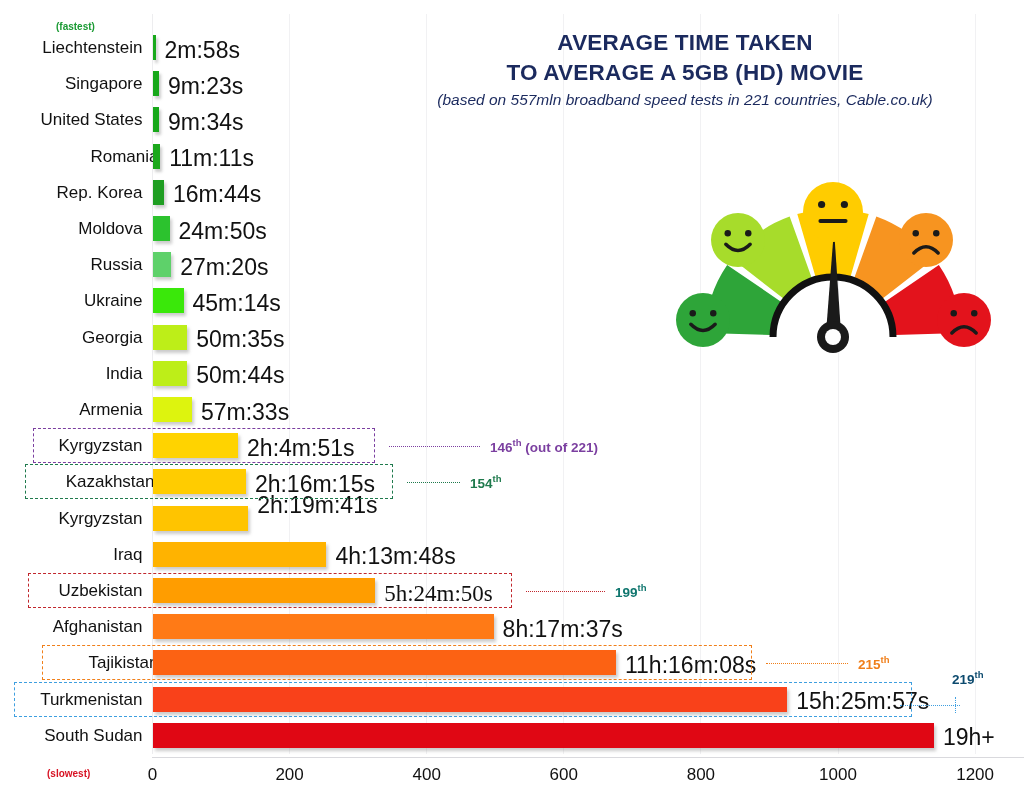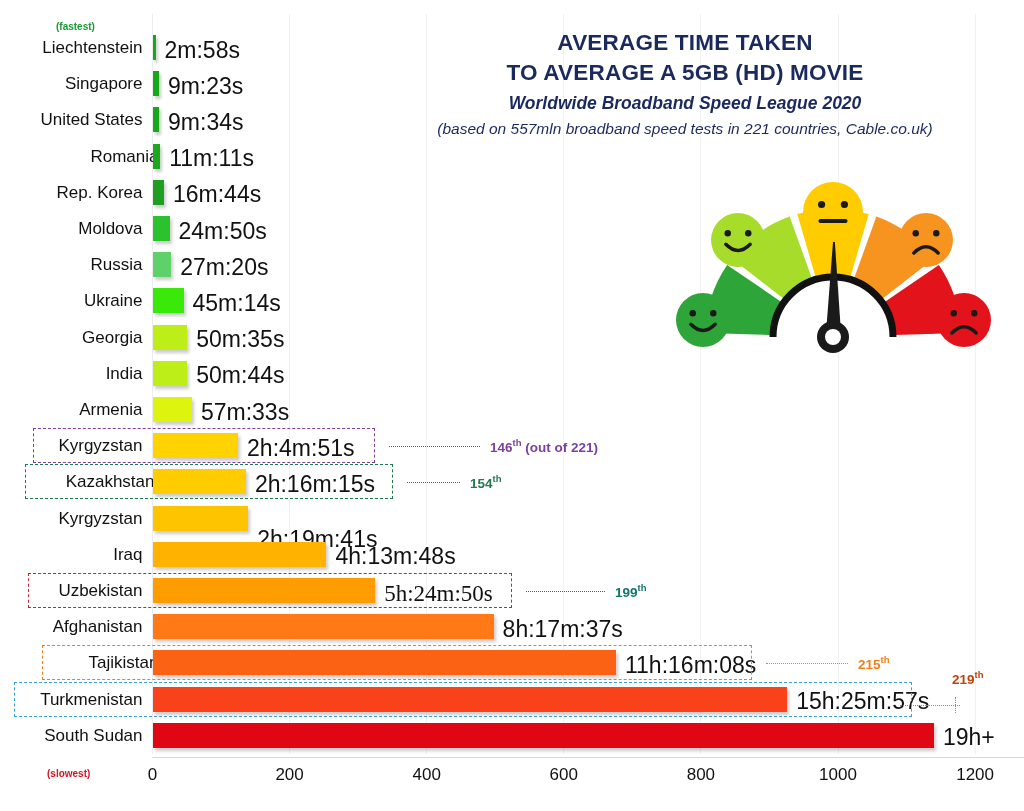--- a/index.html
+++ b/index.html
@@ -147,21 +147,20 @@
       <div class="gridline" style="left: 837.5px;"></div>
       <div class="gridline" style="left: 974.6px;"></div>
     </div>
 
   <div id="fastest-note" class="corner-note">(fastest)</div>
   <div id="slowest-note" class="corner-note">(slowest)</div>
 
   <div class="title-block">
     <div class="title-line">AVERAGE TIME TAKEN</div>
     <div class="title-line">TO AVERAGE A 5GB (HD) MOVIE</div>
-    <div class="subtitle-line">Worldwide Broadband Speed League 2020</div>
     <div class="source-line">(based on 557mln broadband speed tests in 221 countries, Cable.co.uk)</div>
   </div>
 
   <div id="gauge"><svg width="330" height="198" viewBox="0 0 330 198">
         <path d="M37.063160273186355,150.97942283799958 A128,128 0 0 1 59.13368649285607,83.0533276349273 L113.72100439497716,120.15083057316791 A62,62 0 0 0 103.03059325732464,153.05253293715606 Z" fill="#2ea539"></path>
         <path d="M63.860158415911656,76.54789713241897 A128,128 0 0 1 121.6415462086027,34.56726157385914 L143.99824894479192,96.66539232483802 A62,62 0 0 0 116.01038923270721,116.99976267351543 Z" fill="#a7dc2b"></path>
         <path d="M129.28913842697867,32.08240823335129 A128,128 0 0 1 200.71086157302136,32.08240823335129 L182.29744857443222,95.46179148802953 A62,62 0 0 0 147.70255142556778,95.46179148802953 Z" fill="#ffcc00"></path>
         <path d="M208.35845379139732,34.56726157385914 A128,128 0 0 1 266.13984158408834,76.54789713241902 L213.9896107672928,116.99976267351546 A62,62 0 0 0 186.00175105520808,96.66539232483802 Z" fill="#f79420"></path>
         <path d="M270.8663135071439,83.05332763492729 A128,128 0 0 1 292.9368397268137,150.97942283799958 L226.96940674267535,153.05253293715606 A62,62 0 0 0 216.27899560502283,120.1508305731679 Z" fill="#e3131c"></path>
         <path d="M105,155 A60,60 0 0 1 225,155" fill="none" stroke="#111" stroke-width="7"></path>
@@ -235,21 +234,21 @@
       <div class="bar" style="left: 152.5px; top: 397px; width: 39.4505px; height: 25px; background: rgb(221, 244, 14);"></div>
       <div class="val-label" style="left: 200.951px; top: 400.5px;">57m:33s</div>
       <div class="cat-label" style="left: 0px; width: 142.5px; top: 437.2px;">Kyrgyzstan</div>
       <div class="bar" style="left: 152.5px; top: 433.2px; width: 85.5847px; height: 25px; background: rgb(255, 211, 0);"></div>
       <div class="val-label" style="left: 247.085px; top: 436.7px;">2h:4m:51s</div>
       <div class="cat-label" style="left: 12px; width: 142.5px; top: 473.4px;">Kazakhstan</div>
       <div class="bar" style="left: 152.5px; top: 469.4px; width: 93.3994px; height: 25px; background: rgb(255, 204, 0);"></div>
       <div class="val-label" style="left: 254.899px; top: 472.9px;">2h:16m:15s</div>
       <div class="cat-label" style="left: 0px; width: 142.5px; top: 509.6px;">Kyrgyzstan</div>
       <div class="bar" style="left: 152.5px; top: 505.6px; width: 95.7506px; height: 25px; background: rgb(255, 196, 0);"></div>
-      <div class="val-label" style="left: 257.251px; top: 528px; text-align: right;">2h:19m:41s</div>
+      <div class="val-label" style="left: 257.251px; top: 494px; text-align: right;">2h:19m:41s</div>
       <div class="cat-label" style="left: 0px; width: 142.5px; top: 545.8px;">Iraq</div>
       <div class="bar" style="left: 152.5px; top: 541.8px; width: 173.98px; height: 25px; background: rgb(255, 179, 0);"></div>
       <div class="val-label" style="left: 335.48px; top: 545.3px;">4h:13m:48s</div>
       <div class="cat-label" style="left: 0px; width: 142.5px; top: 582px;">Uzbekistan</div>
       <div class="bar" style="left: 152.5px; top: 578px; width: 222.671px; height: 25px; background: rgb(255, 157, 0);"></div>
       <div class="val-label" style="left: 384.171px; top: 581.5px; font-family: Liberation Serif, serif;">5h:24m:50s</div>
       <div class="cat-label" style="left: 0px; width: 142.5px; top: 618.2px;">Afghanistan</div>
       <div class="bar" style="left: 152.5px; top: 614.2px; width: 341.119px; height: 25px; background: rgb(255, 122, 22);"></div>
       <div class="val-label" style="left: 502.619px; top: 617.7px;">8h:17m:37s</div>
       <div class="cat-label" style="left: 16px; width: 142.5px; top: 654.4px;">Tajikistan</div>
@@ -269,21 +268,21 @@
       <div class="rank-label" style="color: rgb(31, 122, 77); left: 470px; top: 473.9px;">154<sup>th</sup></div>
       <div class="hl-box" style="left: 28px; top: 573px; width: 484px; height: 35px; border-color: rgb(193, 39, 45);"></div>
       <div class="leader" style="left: 526px; width: 79px; top: 590.5px; border-top-color: rgb(193, 39, 45);"></div>
       <div class="rank-label" style="color: #0f766e; left: 615px; top: 582.5px;">199<sup>th</sup></div>
       <div class="hl-box" style="left: 42px; top: 645.4px; width: 710px; height: 35px; border-color: rgb(240, 127, 26);"></div>
       <div class="leader" style="left: 766px; width: 82px; top: 662.9px; border-top-color: rgb(240, 127, 26);"></div>
       <div class="rank-label" style="color: rgb(240, 127, 26); left: 858px; top: 654.9px;">215<sup>th</sup></div>
       <div class="hl-box" style="left: 14px; top: 681.6px; width: 898px; height: 35px; border-color: rgb(62, 159, 224);"></div>
       <div class="leader" style="left: 900px; width: 60px; top: 705.1px; border-top-color: rgb(62, 159, 224);"></div>
       <div class="leader-v" style="left: 955px; top: 697px; height: 16px; border-left-color: rgb(62, 159, 224);"></div>
-      <div class="rank-label" style="color: #c2410c; left: 952px; top: 669.6px;">219<sup>th</sup></div>
+      <div class="rank-label" style="color: #0c4a6e; left: 952px; top: 669.6px;">219<sup>th</sup></div>
     </div>
 
   <div class="axis-line"></div>
   <div id="xticks">
       <div class="tick-label" style="left: 112.5px; width: 80px;">0</div>
       <div class="tick-label" style="left: 249.6px; width: 80px;">200</div>
       <div class="tick-label" style="left: 386.7px; width: 80px;">400</div>
       <div class="tick-label" style="left: 523.8px; width: 80px;">600</div>
       <div class="tick-label" style="left: 660.9px; width: 80px;">800</div>
       <div class="tick-label" style="left: 798px; width: 80px;">1000</div>

